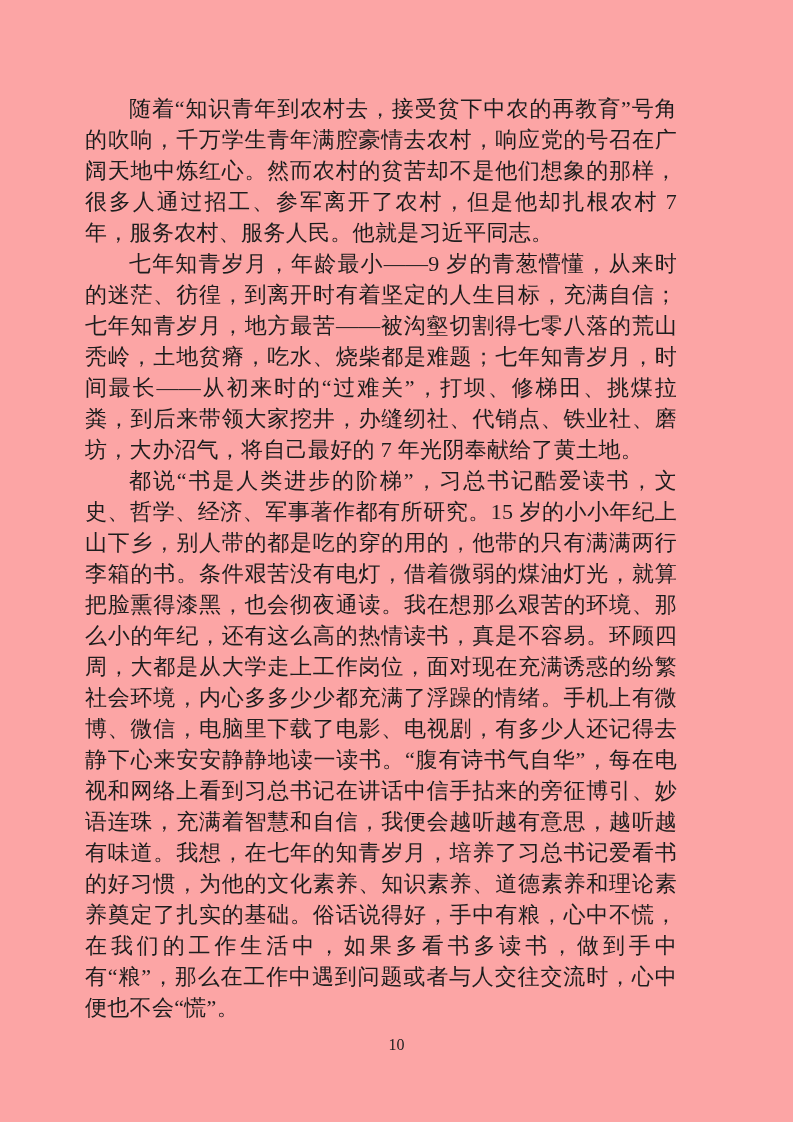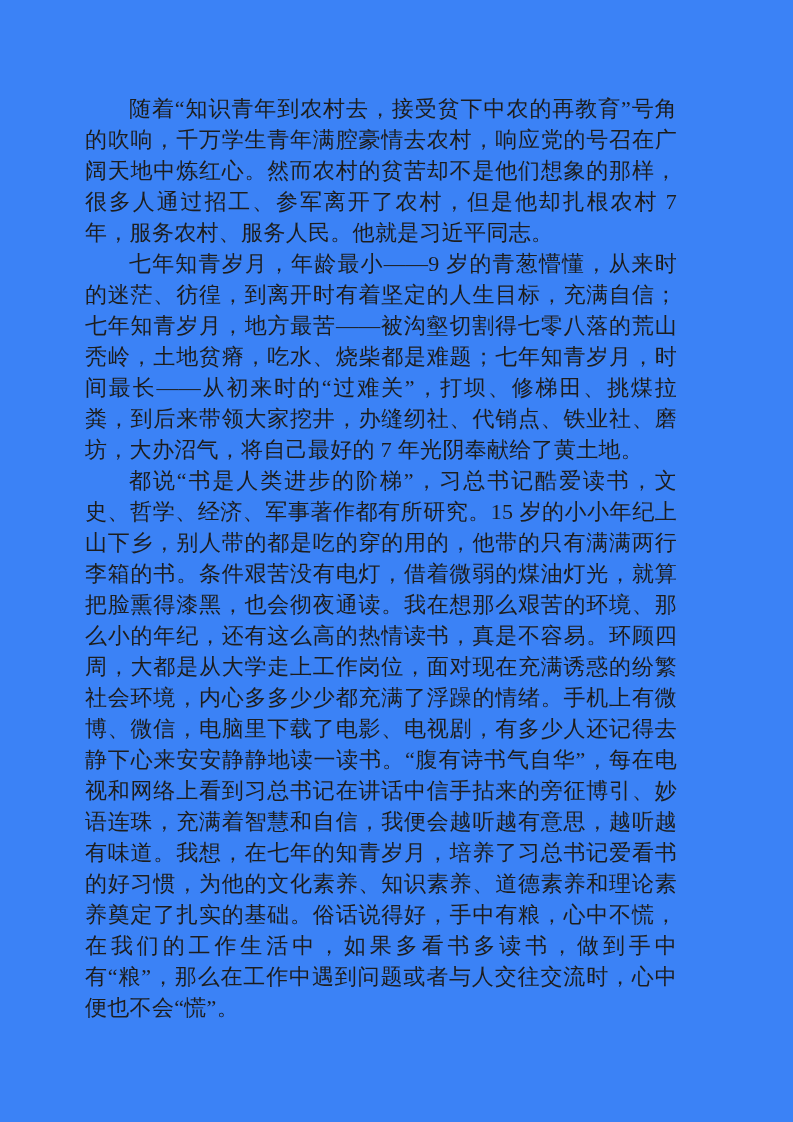--- a/index.html
+++ b/index.html
@@ -12,21 +12,21 @@
     background: #ffffff;
     position: relative;
     font-family: "Liberation Serif", "DejaVu Serif", serif;
   }
   .page {
     position: absolute;
     left: 0;
     top: 0;
     width: 793px;
     height: 1122px;
-    background: #3b82f6;
+    background: #fca5a5;
     overflow: hidden;
   }
   .content {
     position: absolute;
     left: 85px;
     top: 93px;
     width: 592px;
     color: #1d1d1d;
     font-size: 22px;
     line-height: 31px;
@@ -52,13 +52,14 @@
 </style>
 </head>
 <body>
 
 <div class="page">
   <div class="content">
     <p>随着“知识青年到农村去，接受贫下中农的再教育”号角的吹响，千万学生青年满腔豪情去农村，响应党的号召在广阔天地中炼红心。然而农村的贫苦却不是他们想象的那样，很多人通过招工、参军离开了农村，但是他却扎根农村 7 年，服务农村、服务人民。他就是习近平同志。</p>
     <p>七年知青岁月，年龄最小——9 岁的青葱懵懂，从来时的迷茫、彷徨，到离开时有着坚定的人生目标，充满自信；七年知青岁月，地方最苦——被沟壑切割得七零八落的荒山秃岭，土地贫瘠，吃水、烧柴都是难题；七年知青岁月，时间最长——从初来时的“过难关”，打坝、修梯田、挑煤拉粪，到后来带领大家挖井，办缝纫社、代销点、铁业社、磨坊，大办沼气，将自己最好的 7 年光阴奉献给了黄土地。</p>
     <p>都说“书是人类进步的阶梯”，习总书记酷爱读书，文史、哲学、经济、军事著作都有所研究。15 岁的小小年纪上山下乡，别人带的都是吃的穿的用的，他带的只有满满两行李箱的书。条件艰苦没有电灯，借着微弱的煤油灯光，就算把脸熏得漆黑，也会彻夜通读。我在想那么艰苦的环境、那么小的年纪，还有这么高的热情读书，真是不容易。环顾四周，大都是从大学走上工作岗位，面对现在充满诱惑的纷繁社会环境，内心多多少少都充满了浮躁的情绪。手机上有微博、微信，电脑里下载了电影、电视剧，有多少人还记得去静下心来安安静静地读一读书。“腹有诗书气自华”，每在电视和网络上看到习总书记在讲话中信手拈来的旁征博引、妙语连珠，充满着智慧和自信，我便会越听越有意思，越听越有味道。我想，在七年的知青岁月，培养了习总书记爱看书的好习惯，为他的文化素养、知识素养、道德素养和理论素养奠定了扎实的基础。俗话说得好，手中有粮，心中不慌，在我们的工作生活中，如果多看书多读书，做到手中有“粮”，那么在工作中遇到问题或者与人交往交流时，心中便也不会“慌”。</p>
   </div>
+  <div class="page-number">10</div>
 </div>
 
 </body></html>

